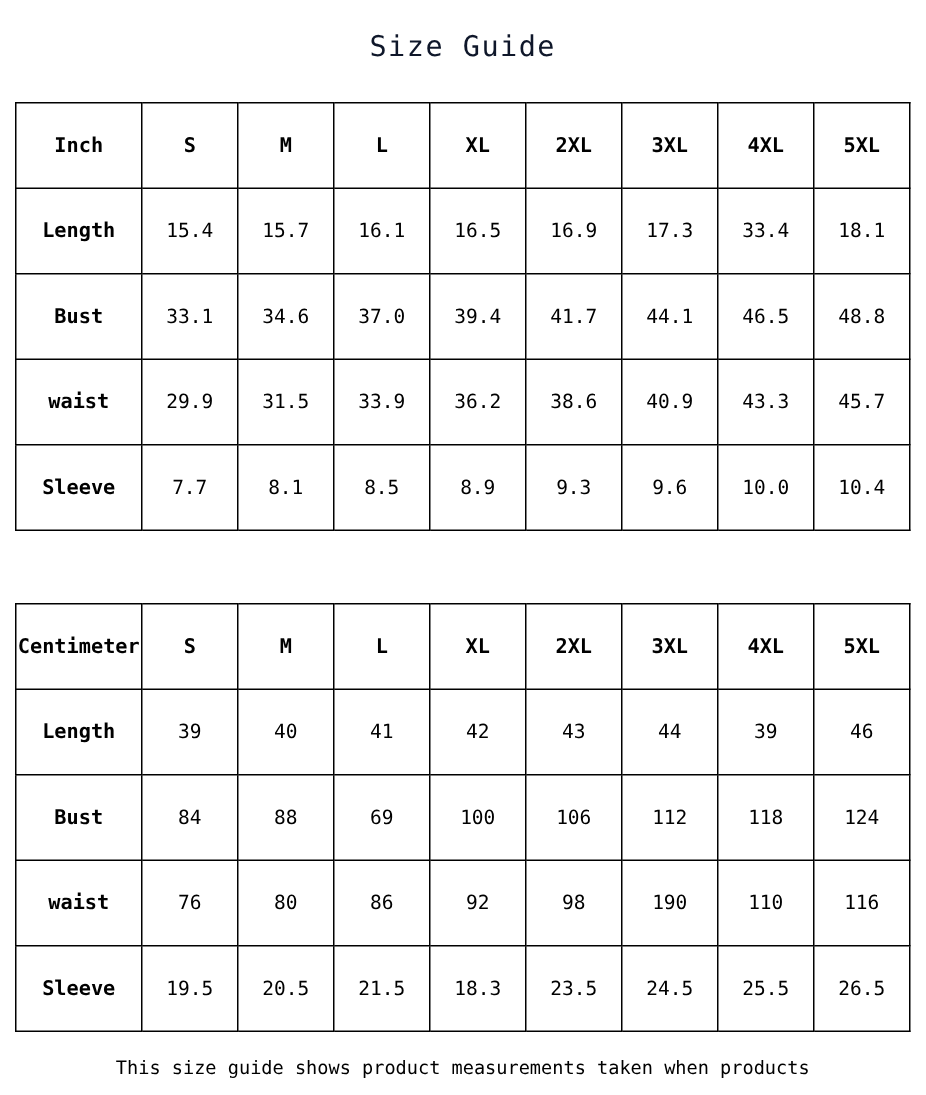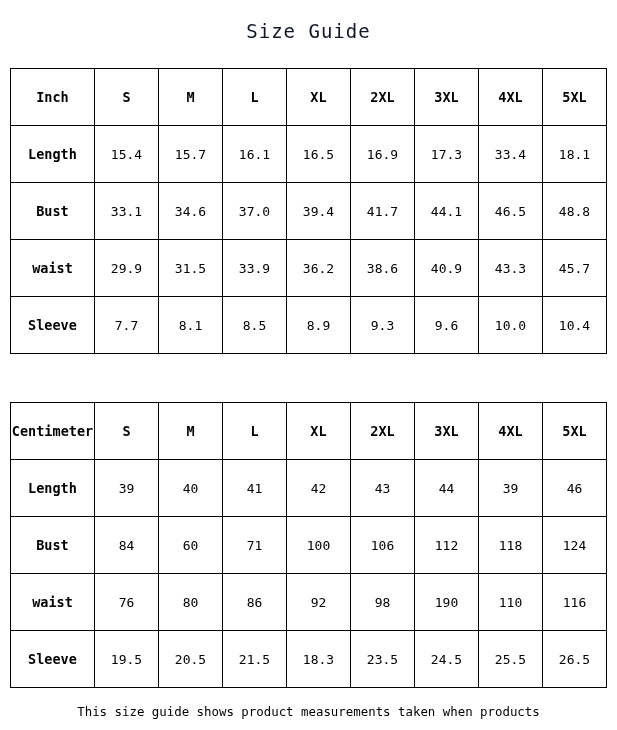--- a/index.html
+++ b/index.html
@@ -194,22 +194,22 @@
         <td class="value">41</td>
         <td class="value">42</td>
         <td class="value">43</td>
         <td class="value">44</td>
         <td class="value">39</td>
         <td class="value">46</td>
       </tr>
       <tr>
         <td class="row-head">Bust</td>
         <td class="value">84</td>
-        <td class="value">60</td>
-        <td class="value">71</td>
+        <td class="value">88</td>
+        <td class="value">69</td>
         <td class="value">100</td>
         <td class="value">106</td>
         <td class="value">112</td>
         <td class="value">118</td>
         <td class="value">124</td>
       </tr>
       <tr>
         <td class="row-head">waist</td>
         <td class="value">76</td>
         <td class="value">80</td>

